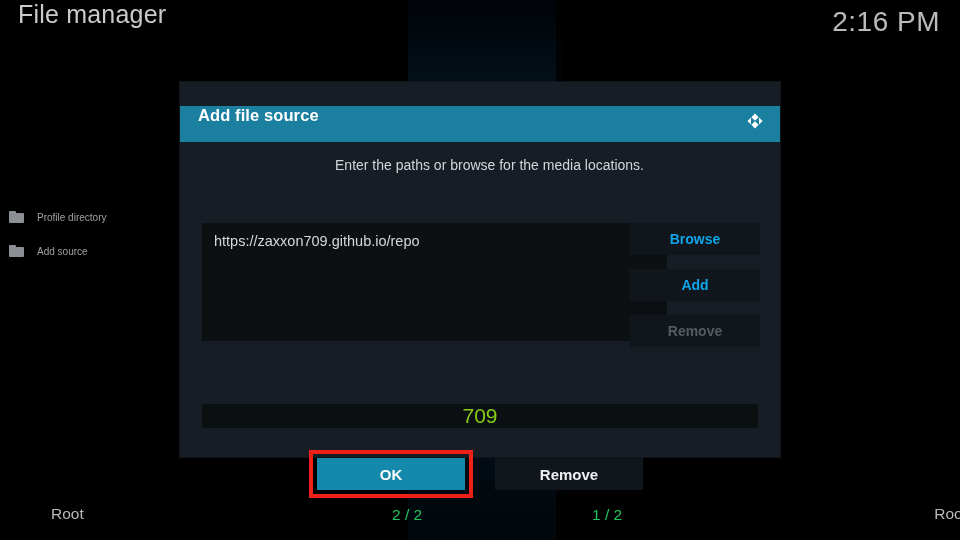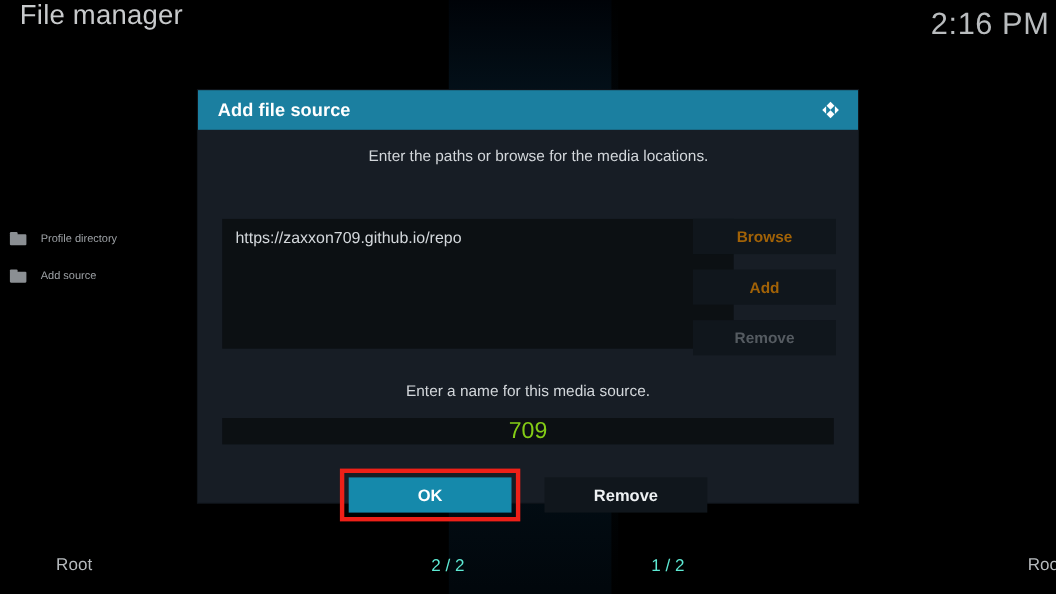--- a/index.html
+++ b/index.html
@@ -28,21 +28,21 @@
     opacity:.7;
   }
 
   
   .topbar { position:absolute; left:0; top:0; width:960px; height:55px; }
   .app-title {
     position:absolute; left:18px; top:0;
     font-size:25px; color:#c8cacc; font-weight:400; letter-spacing:.2px;
   }
   .clock {
-    position:absolute; right:6px; top:6px;
+    position:absolute; right:20px; top:6px;
     font-size:28px; color:#b9bcbe; font-weight:300; letter-spacing:.5px;
   }
 
   
   .sidelist { position:absolute; left:0; top:200px; width:200px; }
   .side-item {
     display:flex; align-items:center; gap:13px;
     height:34px; padding-left:9px; cursor:default;
   }
   .folder-icon {
@@ -60,22 +60,23 @@
 
   
   .dialog {
     position:absolute; left:180px; top:82px;
     width:600px; height:375px;
     background:#171d25;
     box-shadow:0 0 0 1px #10151b;
   }
   .dlg-header {
     height:36px; background:#1b7fa0;
-    display:flex; align-items:center; justify-content:space-between;
+    display:flex; align-items:flex-start; justify-content:space-between;
     padding:0 10px 0 18px;
+    margin-top:24px;
   }
   .dlg-title { font-size:16.5px; color:#ffffff; font-weight:600; letter-spacing:.1px; }
   .kodi-logo { width:30px; height:30px; position:relative; flex:none; }
 
   .dlg-body { position:relative; height:339px; }
 
   .hint {
     position:absolute; left:0; right:0; top:15px;
     text-align:center; font-size:14px; color:#d2d6da;padding-left:19px;
   }
@@ -92,21 +93,21 @@
   }
   .path-text { font-size:14.5px; color:#d4d8dc; }
 
   .sidebtns {
     position:absolute; left:450px; top:81px; width:130px;
   }
   .dlg-btn {
     width:130px; height:32px;
     background:#10161c;
     display:flex; align-items:center; justify-content:center;
-    font-size:14px; color:#a16207; font-weight:600;
+    font-size:14px; color:#0ea5e9; font-weight:600;
     margin-bottom:14px; cursor:pointer; user-select:none;
   }
   .dlg-btn.disabled { color:#555b61; cursor:default; }
 
   .name-box {
     position:absolute; left:22px; top:262px;
     width:556px; height:24px;
     background:#0c1013;
     display:flex; align-items:center; justify-content:center;
   }
@@ -128,21 +129,21 @@
   .ok-wrap::after {
     content:""; position:absolute;
     left:-8px; top:-8px; right:-8px; bottom:-8px;
     border:4px solid #ee2018;
     pointer-events:none;
   }
 
   
   .bottombar { position:absolute; left:0; bottom:0; width:960px; height:45px;margin-left:29px; }
   .bb { position:absolute; font-size:15.5px; color:#b6babd; }
-  .bb.dim { color:#5eead4; }
+  .bb.dim { color:#22c55e; }
   .bb-left   { left:22px;  top:10px; }
   .bb-p1     { left:363px; top:11px; }
   .bb-p2     { left:563px; top:11px; }
   .bb-right  { right:22px; top:10px; }
 </style>
 </head>
 <body>
 
 <div id="screen">
 
@@ -188,21 +189,20 @@
       <div class="path-box">
         <div class="path-text">https://zaxxon709.github.io/repo</div>
       </div>
 
       <div class="sidebtns">
         <div class="dlg-btn">Browse</div>
         <div class="dlg-btn">Add</div>
         <div class="dlg-btn disabled">Remove</div>
       </div>
 
-      <div class="hint2">Enter a name for this media source.</div>
 
       <div class="name-box">
         <span class="name-text">709</span>
       </div>
 
       <div class="footer-btns">
         <div class="ok-wrap">
           <div class="action-btn primary">OK</div>
         </div>
         <div class="action-btn secondary">Remove</div>

